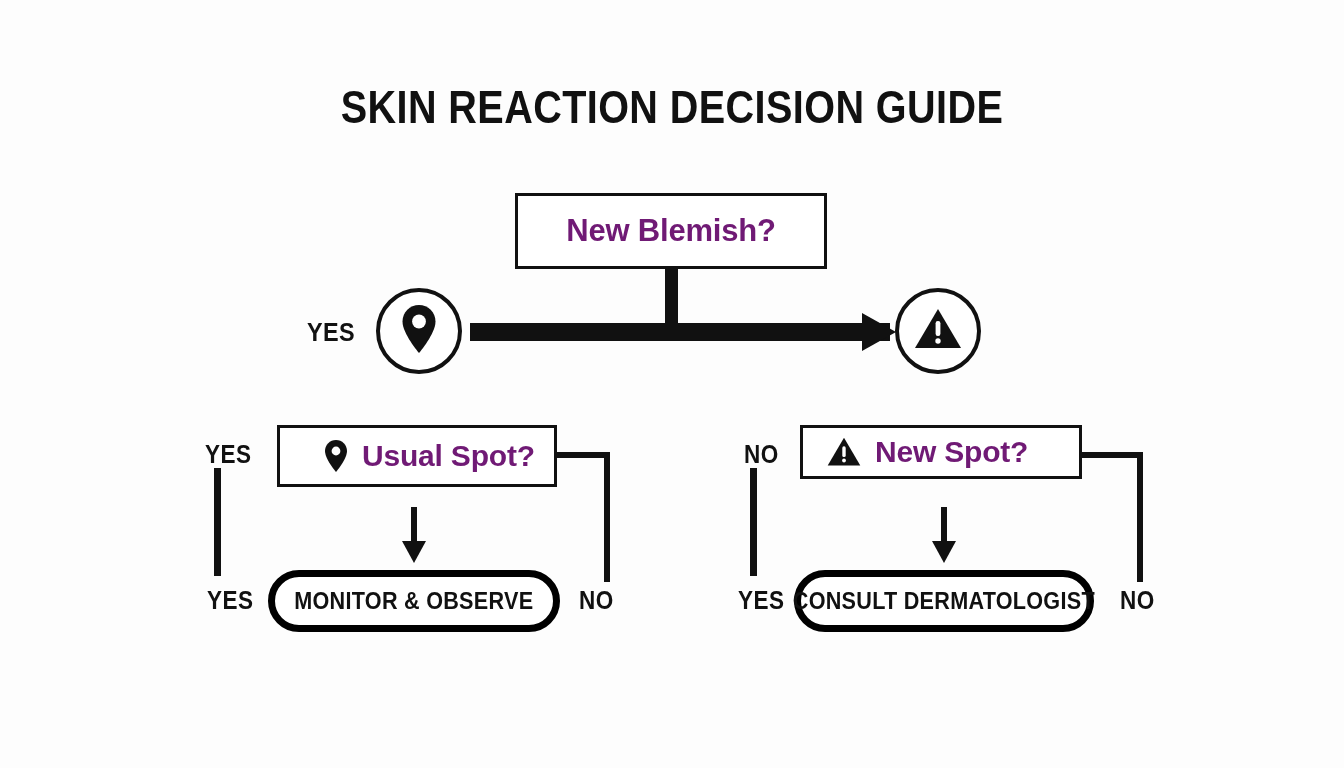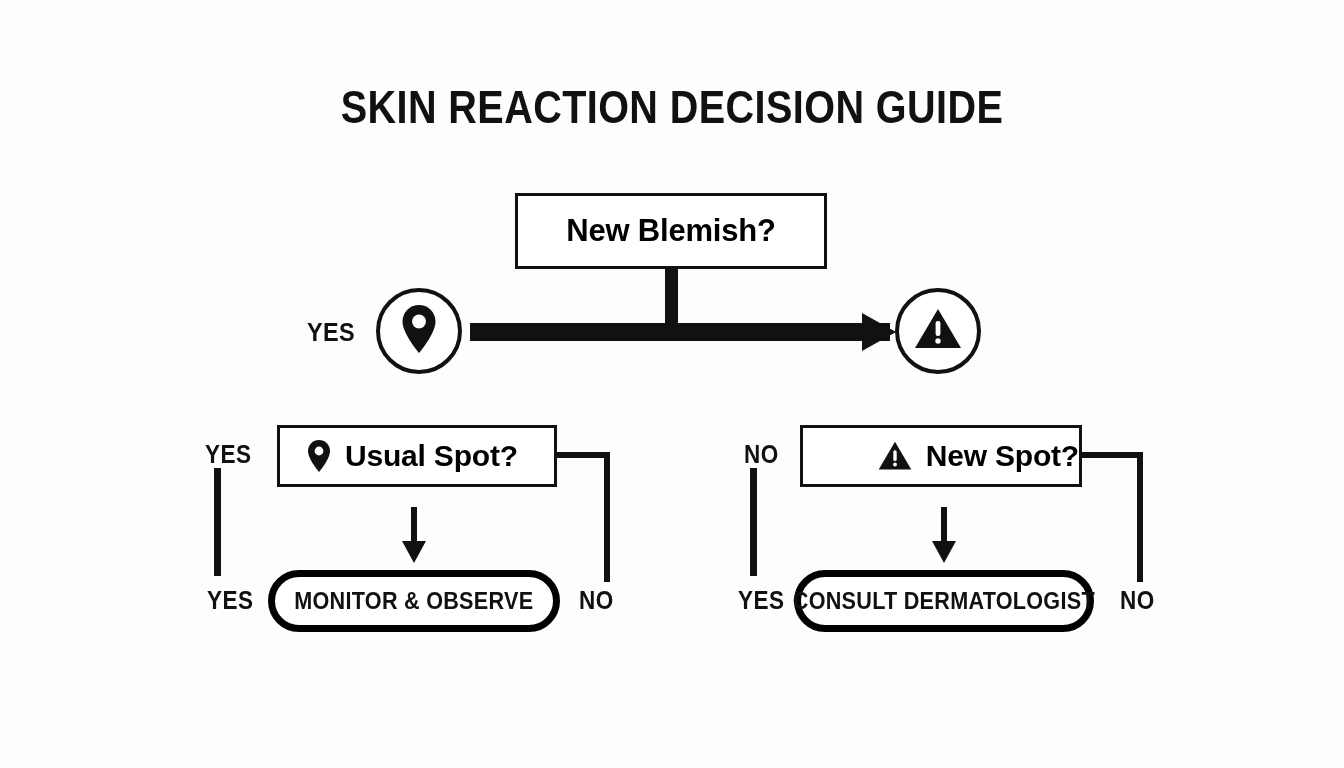--- a/index.html
+++ b/index.html
@@ -44,47 +44,47 @@
     border: 3px solid #111111;
     background: #ffffff;
     display: flex;
     align-items: center;
     justify-content: center;
     box-sizing: border-box;
   }
   .rect-node .node-label {
     font-size: 30px;
     font-weight: 700;
-    color: #000000;
+    color: #701a75;
     white-space: nowrap;
     letter-spacing: -0.2px;
   }
   #node-new-blemish {
     left: 515px;
     top: 149px;
     width: 312px;
     height: 76px;
   }
   #node-new-blemish .node-label { font-size: 31px; }
 
   #node-usual-spot {
     left: 277px;
     top: 381px;
     width: 280px;
     height: 62px;
     justify-content: flex-start;
-    padding-left: 27px;
+    padding-left: 44px;
     align-items: center;
   }
   #node-new-spot {
     left: 800px;
     top: 381px;
     width: 282px;
-    height: 62px;
-    justify-content: flex-end;
+    height: 54px;
+    justify-content: flex-start;
     padding-left: 24px;
   }
   .inline-icon {
     display: inline-flex;
     align-items: center;
     margin-right: 14px;
     flex: 0 0 auto;
   }
 
   

